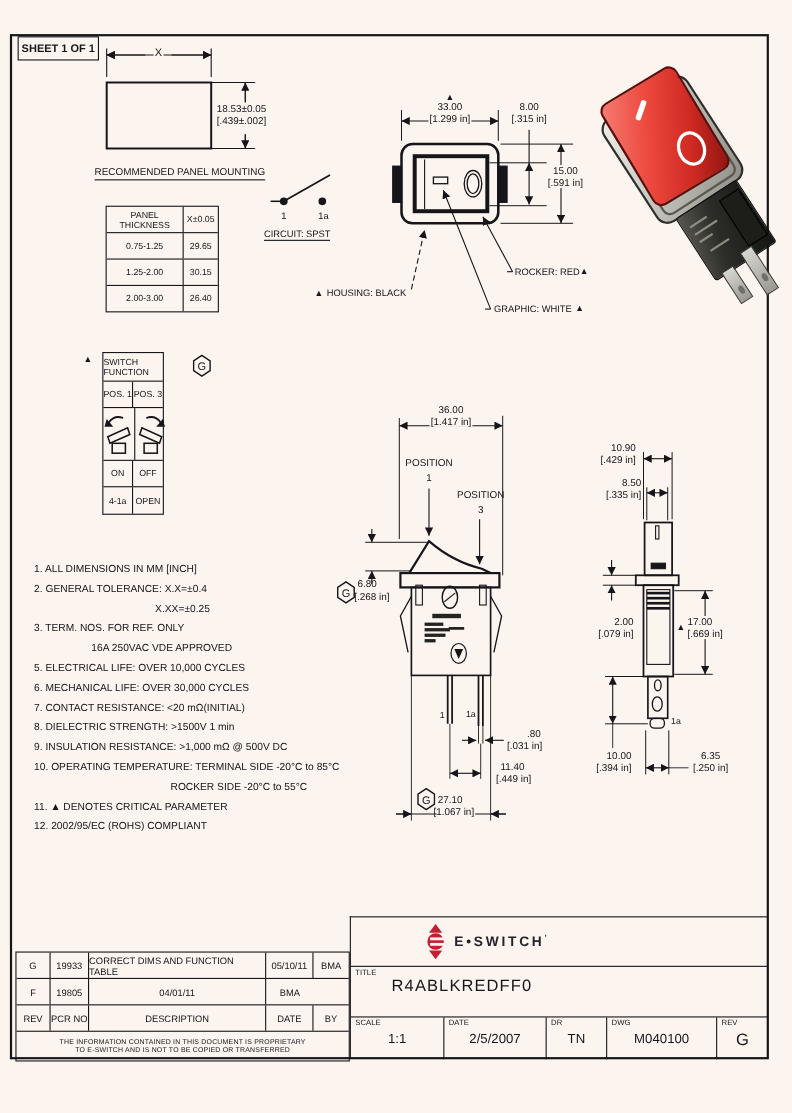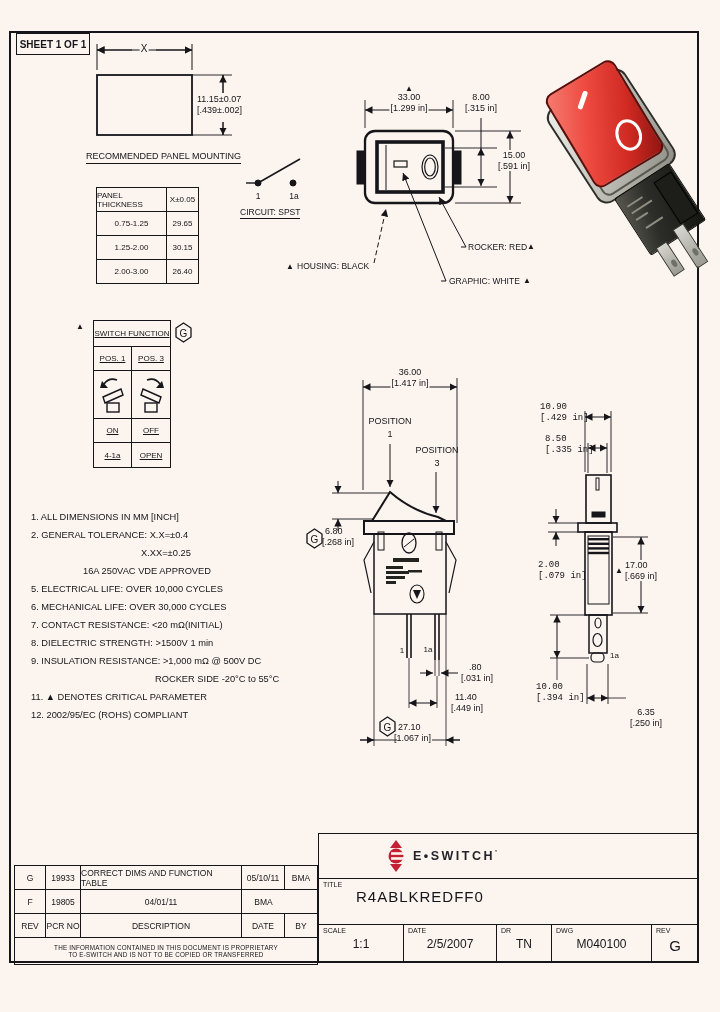--- a/index.html
+++ b/index.html
@@ -2,38 +2,38 @@
 <html><head>
 <meta charset="utf-8">
 <style>
   html,body{margin:0;padding:0;}
   body{width:720px;height:1012px;position:relative;background:#fcf4ee;overflow:hidden;
        font-family:"Liberation Sans","DejaVu Sans",sans-serif;color:#15151a;}
   .abs{position:absolute;}
   svg.lines{position:absolute;left:0;top:0;pointer-events:none;}
   .t{position:absolute;white-space:nowrap;line-height:1.18;color:#15151a;}
   .ctr{transform:translateX(-50%);text-align:center;}
-  .rt{text-align:left;font-family:Liberation Mono, monospace;}
+  .rt{text-align:right;}
   .mask{background:#fcf4ee;padding:0 1px;}
   .dim span{display:block;}.s8{font-size:8px}.s85{font-size:8.5px}
   .s9{font-size:9px}.s10{font-size:10px}
   .s12{font-size:12px}.s13{font-size:12px}.s15{font-size:15px}
   .und{border-bottom:1.2px solid #15151a;padding-bottom:1px;}
   .tri{color:#15151a;font-size:8px;}
   
   .sheetbox{left:16px;top:33px;width:72px;height:20px;border:1.8px solid #15151a;
             display:flex;align-items:center;justify-content:center;font-size:10px;font-weight:600;}
   
   .ptable{left:96px;top:187px;width:103px;border:1.7px solid #15151a;box-sizing:border-box;background:transparent;}
   .ptable .row{display:grid;grid-template-columns:70px 1fr;height:23px;border-bottom:1.3px solid #15151a;}
   .ptable .row:last-child{border-bottom:none;}
-  .ptable .cell{border-right:1.3px solid #15151a;display:flex;align-items:center;justify-content:center;font-size:8px;}
+  .ptable .cell{border-right:1.3px solid #15151a;display:flex;align-items:center;justify-content:center;font-size:8px;text-align:center;}
   .ptable .cell:last-child{border-right:none;}
   
-  .ftable{left:93px;top:320px;width:78px;border:1.7px solid #15151a;box-sizing:border-box;text-decoration:underline;}
+  .ftable{left:93px;top:320px;width:56px;border:1.7px solid #15151a;box-sizing:border-box;}
   .ftable .trow{display:grid;grid-template-columns:1fr 1fr;border-bottom:1.3px solid #15151a;}
   .ftable .trow:last-child{border-bottom:none;}
   .ftable .fc{display:flex;align-items:center;justify-content:center;font-size:8px;border-right:1.3px solid #15151a;}
   .ftable .fc:last-child{border-right:none;}
   
   .notes{left:31px;top:512px;width:300px;font-size:9.3px;}
   .notes .nl{height:18px;}
   .n-sub1{padding-left:110px;} .n-sub2{padding-left:52px;} .n-sub3{padding-left:124px;}
   
   .rtable{left:14px;top:865px;width:304px;border:1.7px solid #15151a;box-sizing:border-box;}
@@ -218,21 +218,21 @@
     </g>
   </g>
 </svg>
 
 <div class="abs sheetbox">
   <span>SHEET 1 OF 1</span>
 </div>
 
 <div class="t s10 ctr mask" style="left:144px;top:43px">X</div>
 <div class="t s9 dim" style="left:197px;top:94px">
-  <span>11.15±0.07</span>
+  <span>18.53±0.05</span>
   <span>[.439±.002]</span>
 </div>
 <div class="t s9 und" style="left:86px;top:151px">RECOMMENDED PANEL MOUNTING</div>
 
 <div class="abs ptable">
   <div class="row">
     <div class="cell">PANEL THICKNESS</div>
     <div class="cell">X±0.05</div>
   </div>
   <div class="row">
@@ -335,26 +335,28 @@
   <div class="trow" style="height:24px">
     <div class="fc">4-1a</div>
     <div class="fc">OPEN</div>
   </div>
 </div>
 
 <div class="abs notes">
   <div class="nl">1. ALL DIMENSIONS IN MM [INCH]</div>
   <div class="nl">2. GENERAL TOLERANCE: X.X=±0.4</div>
   <div class="nl n-sub1">X.XX=±0.25</div>
+  <div class="nl">3. TERM. NOS. FOR REF. ONLY</div>
   <div class="nl n-sub2">16A 250VAC VDE APPROVED</div>
   <div class="nl">5. ELECTRICAL LIFE: OVER 10,000 CYCLES</div>
   <div class="nl">6. MECHANICAL LIFE: OVER 30,000 CYCLES</div>
   <div class="nl">7. CONTACT RESISTANCE: &lt;20 mΩ(INITIAL)</div>
   <div class="nl">8. DIELECTRIC STRENGTH: &gt;1500V 1 min</div>
   <div class="nl">9. INSULATION RESISTANCE: &gt;1,000 mΩ @ 500V DC</div>
+  <div class="nl">10. OPERATING TEMPERATURE: TERMINAL SIDE -20°C to 85°C</div>
   <div class="nl n-sub3">ROCKER SIDE -20°C to 55°C</div>
   <div class="nl">11. ▲ DENOTES CRITICAL PARAMETER</div>
   <div class="nl">12. 2002/95/EC (ROHS) COMPLIANT</div>
 </div>
 
 <div class="t s9 dim ctr mask" style="left:410px;top:367px">
   <span>36.00</span>
   <span>[1.417 in]</span>
 </div>
 <div class="t s9 ctr" style="left:390px;top:416px">POSITION</div>
@@ -368,21 +370,21 @@
 </svg>
 <div class="t s9 dim" style="left:325px;top:526px">
   <span>6.80</span>
   <span style="margin-left:-3px">[.268 in]</span>
 </div>
 
 <div class="t s8 ctr" style="left:402px;top:646px">1</div>
 <div class="t s8 ctr" style="left:428px;top:645px">1a</div>
 
 <div class="t s9 dim" style="left:461px;top:662px">
-  <span style="margin-left:8px">.80</span>
+  <span style="margin-left:18px">.80</span>
   <span>[.031 in]</span>
 </div>
 <div class="t s9 dim" style="left:451px;top:692px">
   <span style="margin-left:4px">11.40</span>
   <span>[.449 in]</span>
 </div>
 
 <svg class="abs" style="left:379px;top:716px" width="17" height="21">
   <polygon points="8.5,1 16,6 16,15 8.5,20 1,15 1,6" fill="none" stroke="#15151a" stroke-width="1.3"></polygon>
   <text x="8.5" y="14.5" text-anchor="middle" font-size="10" fill="#15151a">G</text>
@@ -406,21 +408,21 @@
 </div>
 <span class="t tri" style="left:615px;top:566px">▲</span>
 <div class="t s9 dim mask" style="left:624px;top:560px">
   <span>17.00</span>
   <span>[.669 in]</span>
 </div>
 <div class="t s9 dim rt" style="left:536px;top:682px;width:38px">
   <span>10.00</span>
   <span>[.394 in]</span>
 </div>
-<div class="t s9 dim ctr" style="left:646px;top:707px">
+<div class="t s9 dim ctr" style="left:646px;top:682px">
   <span>6.35</span>
   <span>[.250 in]</span>
 </div>
 <div class="t s8" style="left:610px;top:651px">1a</div>
 
 <div class="abs rtable">
   <div class="rrow">
     <div class="rc">G</div>
     <div class="rc">19933</div>
     <div class="rc">CORRECT DIMS AND FUNCTION TABLE</div>

